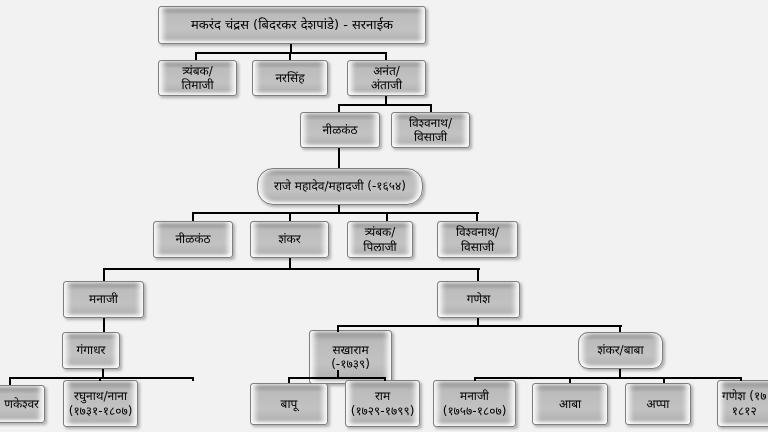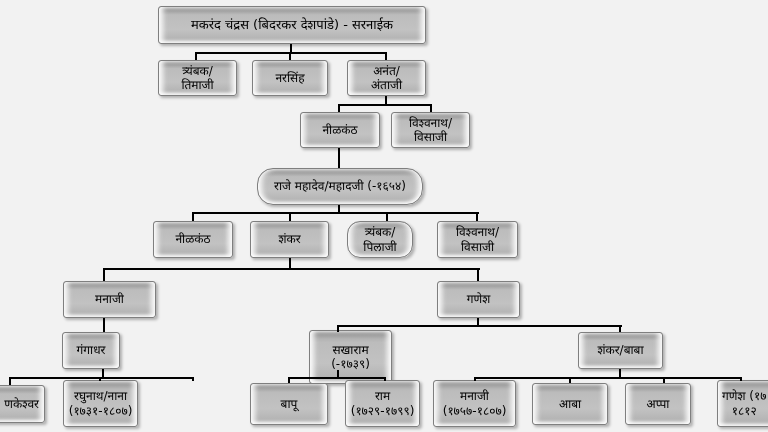--- a/index.html
+++ b/index.html
@@ -46,29 +46,29 @@
   <div class="node" style="left:252px;top:60px;width:76px;height:36px;">नरसिंह</div>
   <div class="node" style="left:347px;top:60px;width:79px;height:36px;">अनंत/अंताजी</div>
 
   <div class="node" style="left:300px;top:112px;width:80px;height:36px;">नीळकंठ</div>
   <div class="node" style="left:391px;top:112px;width:79px;height:36px;">विश्वनाथ/विसाजी</div>
 
   <div class="node" style="left:257px;top:168px;width:166px;height:37px;border-radius:16px;">राजे महादेव/महादजी (-१६५४)</div>
 
   <div class="node" style="left:153px;top:221px;width:80px;height:37px;">नीळकंठ</div>
   <div class="node" style="left:250px;top:221px;width:79px;height:37px;">शंकर</div>
-  <div class="node" style="left:347px;top:221px;width:66px;height:37px;border-radius:13px;">त्र्यंबक/पिलाजी</div>
+  <div class="node" style="left:347px;top:221px;width:66px;height:37px;">त्र्यंबक/पिलाजी</div>
   <div class="node" style="left:437px;top:221px;width:81px;height:37px;">विश्वनाथ/विसाजी</div>
 
-  <div class="node" style="left:63px;top:281px;width:93px;height:37px;">मनाजी</div>
+  <div class="node" style="left:63px;top:281px;width:81px;height:37px;">मनाजी</div>
   <div class="node" style="left:437px;top:281px;width:83px;height:37px;">गणेश</div>
 
   <div class="node" style="left:62px;top:332px;width:58px;height:37px;">गंगाधर</div>
   <div class="node" style="left:309px;top:330px;width:83px;height:54px;">सखाराम (-१७३९)</div>
-  <div class="node" style="left:578px;top:332px;width:85px;height:37px;">शंकर/बाबा</div>
+  <div class="node" style="left:578px;top:332px;width:85px;height:37px;border-radius:10px;">शंकर/बाबा</div>
 
   <div class="node right" style="left:-52px;top:385px;width:97px;height:38px;">णकेश्वर</div>
   <div class="node" style="left:63px;top:380px;width:75px;height:47px;">रघुनाथ/नाना (१७३१-१८०७)</div>
   <div class="node" style="left:250px;top:383px;width:78px;height:42px;">बापू</div>
   <div class="node" style="left:345px;top:380px;width:75px;height:47px;">राम (१७२९-१७९९)</div>
   <div class="node" style="left:433px;top:380px;width:83px;height:47px;">मनाजी (१७५७-१८०७)</div>
   <div class="node" style="left:532px;top:383px;width:76px;height:42px;">आबा</div>
   <div class="node" style="left:625px;top:383px;width:66px;height:42px;">अप्पा</div>
   <div class="node left" style="left:717px;top:380px;width:85px;height:47px;">गणेश (१७
 १८१२</div>

